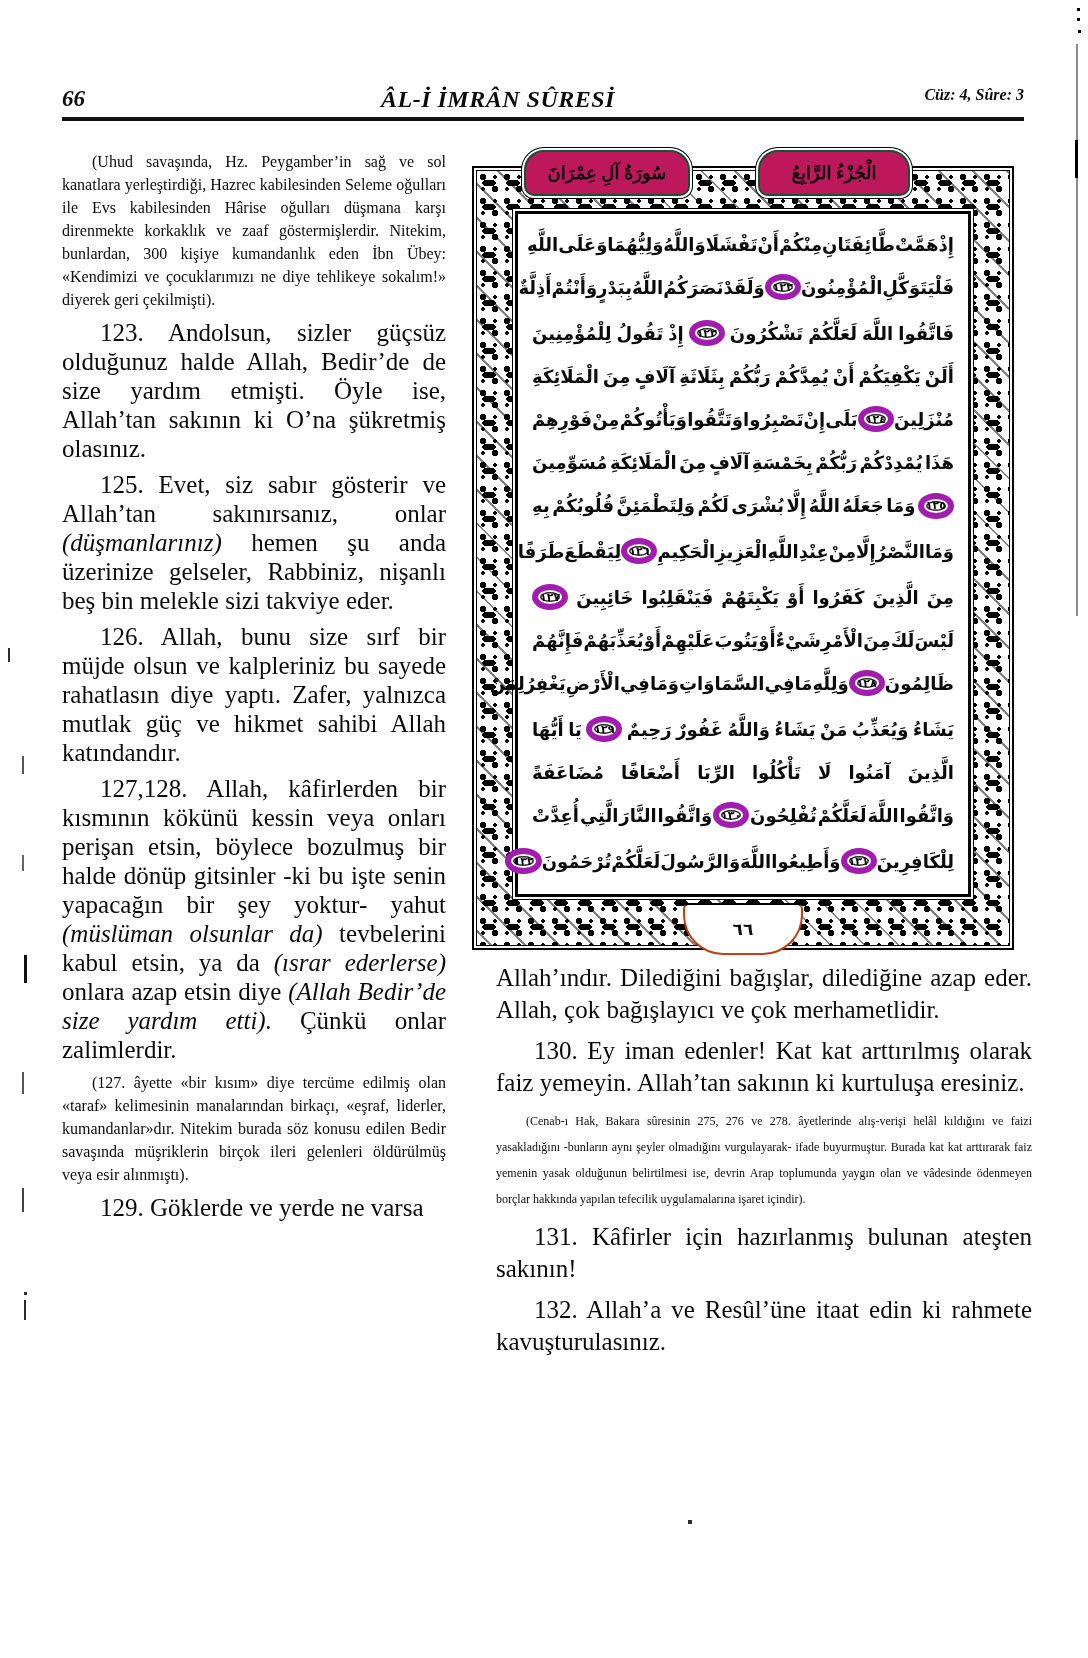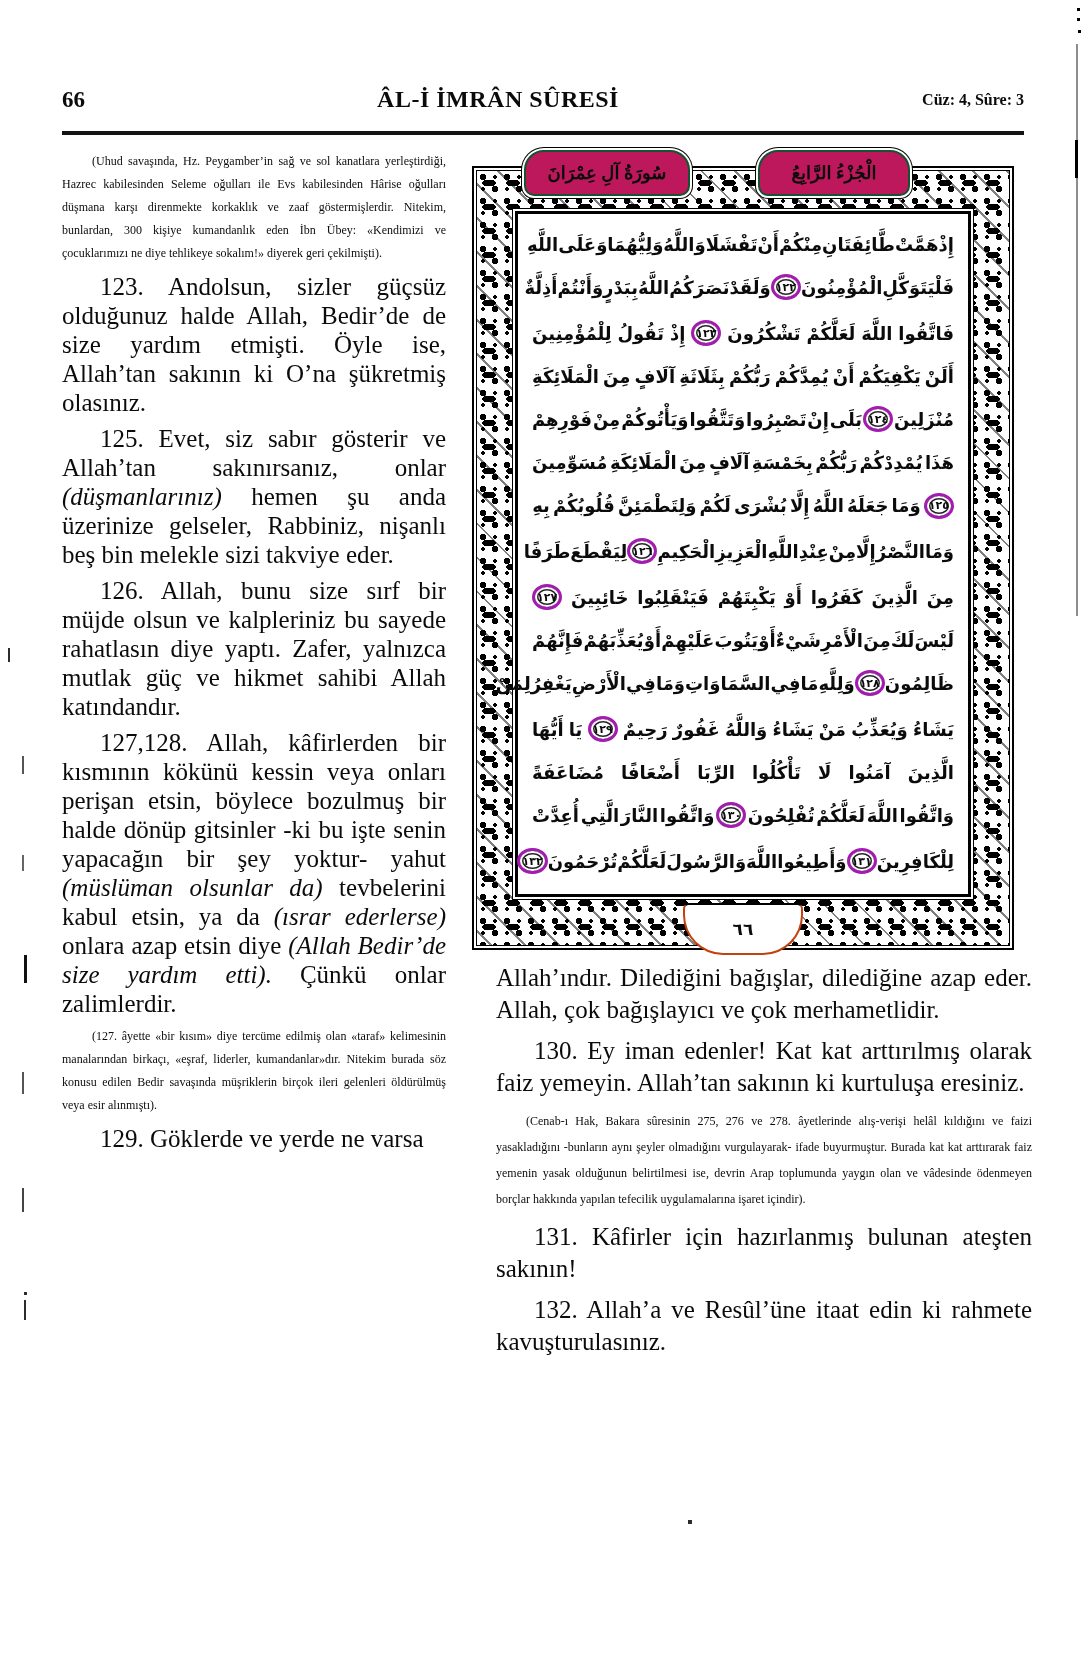--- a/index.html
+++ b/index.html
@@ -2,31 +2,31 @@
 <html><head>
 <meta charset="utf-8">
 <style>
   html,body{margin:0;padding:0;background:#ffffff;}
   body{width:1088px;height:1658px;position:relative;overflow:hidden;
        font-family:"Liberation Serif", serif;color:#0b0b0b;
        -webkit-font-smoothing:antialiased;}
 
   
   .page-header{position:absolute;left:62px;right:64px;top:86px;
-    display:flex;align-items:center;border-bottom:4px solid #131313;
-    padding-bottom:18px;font-weight:bold;}
+    display:flex;align-items:flex-start;border-bottom:4px solid #131313;
+    padding-bottom:4px;font-weight:bold;font-style:italic;}
   .hdr-num{font-size:23px;width:90px;}
   .hdr-title{flex:1;text-align:center;font-size:24px;letter-spacing:.5px;}
   .hdr-ref{font-size:16px;width:180px;text-align:right;}
 
   
   .left-column{position:absolute;left:62px;top:150px;width:384px;text-align:justify;}
   .right-column{position:absolute;left:496px;top:962px;width:536px;text-align:justify;}
   p.verse{font-size:25px;line-height:29px;margin:0 0 7px;text-indent:38px;}
-  p.note{font-size:12px;line-height:23px;margin:0 0 7px;text-indent:30px;}
+  p.note{font-size:16px;line-height:23px;margin:0 0 7px;text-indent:30px;}
   p.no-indent{text-indent:0;}
   .right-column p.verse{line-height:32px;margin:0 0 9px;}
   .right-column p.note{font-size:12px;line-height:26px;margin:0 0 9px;}
   p.verse em{font-style:italic;}
 
   
   .quran-frame{position:absolute;left:472px;top:150px;width:542px;height:800px;}
   .frame-box{position:absolute;top:16px;left:0;right:0;bottom:0;border:2px solid #000;}
   .frame-band{position:absolute;inset:2px;border:1px solid #000;
      padding:40px 38px 48px 38px;box-sizing:border-box;
@@ -37,21 +37,21 @@
        radial-gradient(circle 2px at 6px 18px,#000 98%,transparent) 0 0/24px 24px,
        radial-gradient(ellipse 7px 3.5px at 12px 12px,#000 98%,transparent) 0 0/24px 24px,
        repeating-linear-gradient(45deg,transparent 0 9px,rgba(0,0,0,.5) 9px 11px,transparent 11px 24px),
        #fff;}
   .inner-box{height:100%;box-sizing:border-box;border:3px solid #000;background:#fff;
      box-shadow:0 0 0 2px #fff,0 0 0 3px #000;
      padding:10px 14px;display:flex;flex-direction:column;justify-content:space-around;}
   .arabic-line{direction:rtl;display:flex;justify-content:space-between;align-items:center;
      font-family:"DejaVu Sans", sans-serif;font-weight:bold;font-size:18px;white-space:nowrap;}
   .ar-word{flex:0 0 auto;}
-  .verse-marker{flex:0 0 auto;min-width:26px;height:26px;border:3px solid #a21caf;border-radius:50%;
+  .verse-marker{flex:0 0 auto;min-width:26px;height:26px;border:6px solid #a21caf;border-radius:50%;
      box-shadow:inset 0 0 0 2px #fff,inset 0 0 0 3.5px rgba(0,0,0,.85);
      display:flex;align-items:center;justify-content:center;
      font-size:11px;font-weight:bold;box-sizing:border-box;padding:0 2px;}
   .cartouche{position:absolute;top:0;height:42px;background:#be185d;border:2px solid #14532d;
      border-radius:20px 20px 10px 10px;box-shadow:0 0 0 2px #fff,0 0 0 3px #000;
      display:flex;align-items:center;justify-content:center;z-index:3;
      font-family:Liberation Serif, serif;font-weight:bold;font-size:18px;direction:rtl;}
   .cartouche.surah{left:52px;width:162px;}
   .cartouche.juz{right:104px;width:148px;}
   .page-tab{position:absolute;left:50%;bottom:-5px;transform:translateX(-50%);

